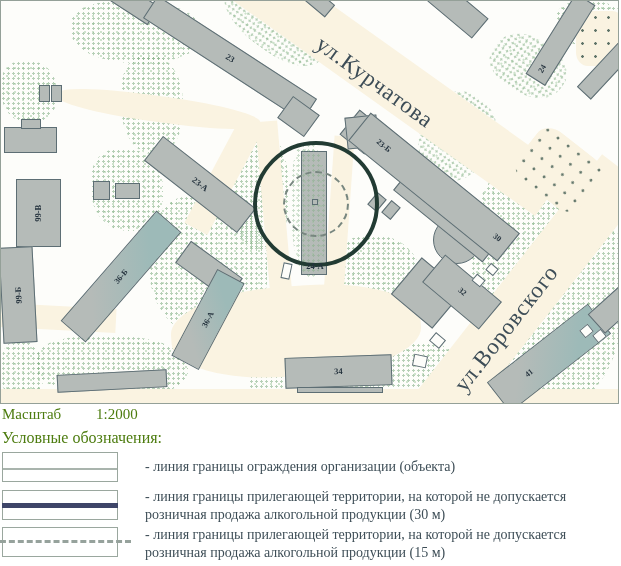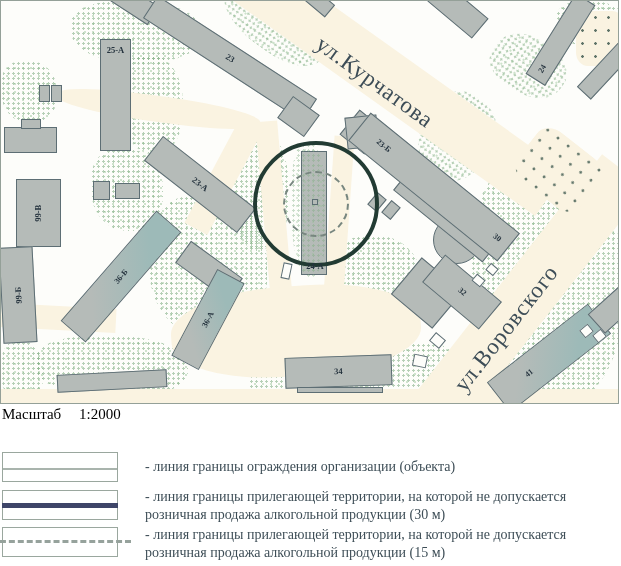--- a/index.html
+++ b/index.html
@@ -23,23 +23,23 @@
   .bld-w{position:absolute;background:#fdfdfa;border:1px solid #5d6e74;box-sizing:border-box;}
   .blabel{font-size:8.5px;font-weight:bold;color:#25333e;white-space:nowrap;line-height:1;}
   .vert{transform:rotate(-90deg);}
   .circle30{position:absolute;left:252px;top:140px;width:126px;height:126px;border-radius:50%;
        border:4px solid #223b33;box-sizing:border-box;background:transparent;}
   .circle15{position:absolute;left:282px;top:170px;width:66px;height:66px;border-radius:50%;
        border:2px dashed #77867f;box-sizing:border-box;background:transparent;}
   .street{position:absolute;font-size:23px;color:#3d4d57;letter-spacing:1px;white-space:nowrap;
        transform-origin:0 0;}
   
-  .txt{position:absolute;color:#000000;}
+  .txt{position:absolute;color:#4d7c0f;}
   #scale-label{left:2px;top:406px;font-size:15px;}
-  #scale-value{left:79px;top:406px;font-size:15px;}
+  #scale-value{left:96px;top:406px;font-size:15px;}
   #legend-title{left:2px;top:429px;font-size:16px;}
   .lbox{position:absolute;left:2px;width:116px;height:30px;border:1px solid #9aa79e;
         background:#ffffff;box-sizing:border-box;}
   .lline-thin{position:absolute;left:0;right:0;top:15px;height:2px;background:#a9b4ad;}
   .lline-thick{position:absolute;left:-1px;right:-1px;top:12px;height:5px;background:#3e4568;}
   .lline-dash{position:absolute;left:-12px;width:140px;top:12px;height:0;
         border-top:3px dashed #96a29c;}
   .ltext{position:absolute;left:145px;width:478px;font-size:14px;line-height:1.25;color:#3e4e57;}
 </style>
 </head>
@@ -72,23 +72,20 @@
     <div class="road" style="left:55px;top:95px;width:205px;height:26px;transform:rotate(8deg);border-radius:45%"></div>
     <div class="road" style="left:262px;top:120px;width:22px;height:180px;transform:rotate(-5deg)"></div>
     <div class="road" style="left:328px;top:135px;width:20px;height:160px;transform:rotate(4deg)"></div>
     <div class="road" style="left:170px;top:285px;width:250px;height:90px;transform:rotate(-4deg);border-radius:45%"></div>
     <div class="road" style="left:0;top:388px;width:620px;height:15px"></div>
     <div class="road" style="left:0;top:305px;width:115px;height:24px;transform:rotate(3deg)"></div>
     <div class="road" style="left:210px;top:115px;width:26px;height:120px;transform:rotate(28deg)"></div>
     <div class="orchard" style="left:518px;top:138px;width:80px;height:62px;transform:rotate(38deg)"></div>
     <div class="orchard" style="left:575px;top:10px;width:48px;height:55px"></div>
 
-    <div class="bld" style="left:99px;top:38px;width:31px;height:112px;align-items:flex-start">
-      <span class="blabel" style="margin-top:6px">25-А</span>
-    </div>
     <div class="bld" style="left:112px;top:-8px;width:44px;height:22px;transform:rotate(33deg)"></div>
     <div class="bld" style="left:134px;top:44px;width:190px;height:27px;transform:rotate(33deg)">
       <span class="blabel">23</span>
     </div>
     <div class="bld" style="left:140px;top:168px;width:118px;height:31px;transform:rotate(38deg)">
       <span class="blabel">23-А</span>
     </div>
 
     <div class="bld" style="left:432px;top:215px;width:48px;height:48px;border-radius:50%"></div>
     <div class="bld" style="left:390px;top:195px;width:115px;height:34px;transform:rotate(39deg)"></div>
@@ -163,20 +160,21 @@
     <div class="bld" style="left:311px;top:198px;width:6px;height:6px"></div>
 
     <div class="blabel" style="position:absolute;left:294px;top:261px;width:40px;text-align:center">24-А</div>
 
     <div class="street" style="left:325px;top:30px;transform:rotate(36deg)">ул.Курчатова</div>
     <div class="street" style="left:448px;top:380px;transform:rotate(-52deg)">ул.Воровского</div>
   </div>
 
   <div class="txt" id="scale-label">Масштаб</div>
   <div class="txt" id="scale-value">1:2000</div>
+  <div class="txt" id="legend-title">Условные обозначения:</div>
 
   <div class="lbox" style="top:452px">
     <div class="lline-thin"></div>
   </div>
   <div class="ltext" style="top:458px">- линия границы ограждения организации (объекта)</div>
 
   <div class="lbox" style="top:490px">
     <div class="lline-thick"></div>
   </div>
   <div class="ltext" style="top:488px">- линия границы прилегающей территории, на которой не допускается розничная продажа алкогольной продукции (30 м)</div>

